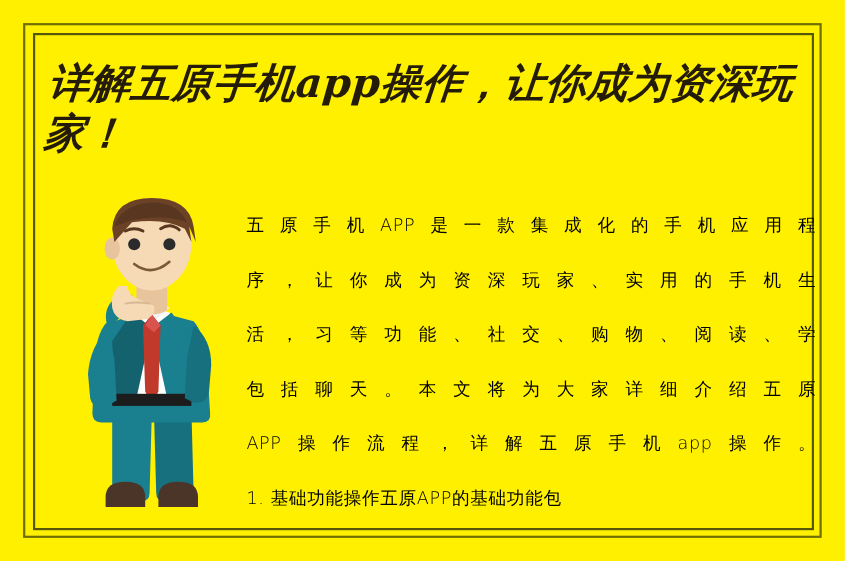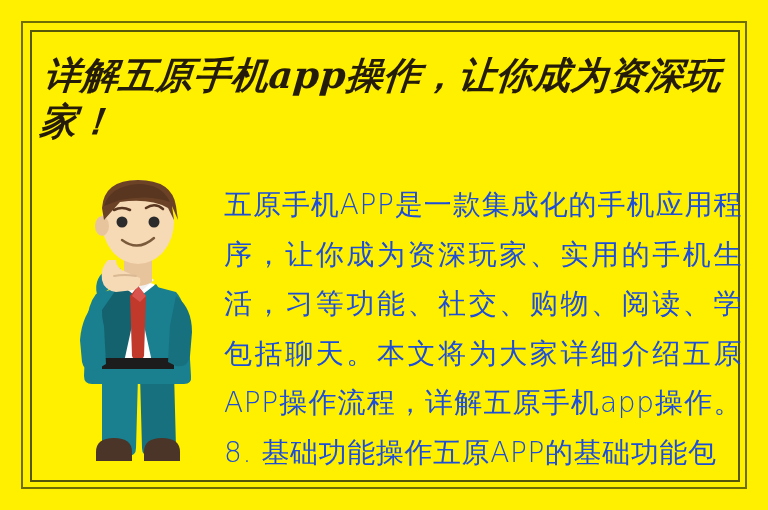--- a/index.html
+++ b/index.html
@@ -61,24 +61,24 @@
     transform-origin: left top;
   }
 
   
   .body-copy {
     position: absolute;
     left: 224px;
     top: 180px;
     width: 518px;
     font-family: "DejaVu Sans", "Liberation Sans", sans-serif;
-    font-size: 28px;
+    font-size: 16px;
     line-height: 49.5px;
     font-weight: 300;
-    color: #1d4ed8;
+    color: #000000;
     text-align: justify;
     text-justify: inter-character;
     letter-spacing: 0.6px;
   }
   .body-copy p {
     margin: 0;
     text-align: justify;
     text-align-last: justify;
   }
   .body-copy p.last {
@@ -154,16 +154,16 @@
       <path d="M56 100 Q66 98 78 100" stroke="#d9b894" stroke-width="1.8" fill="none" stroke-linecap="round"></path>
     </svg>
   </div>
 
   <div class="body-copy">
     <p>五原手机APP是一款集成化的手机应用程</p>
     <p>序，让你成为资深玩家、实用的手机生</p>
     <p>活，习等功能、社交、购物、阅读、学</p>
     <p>包括聊天。本文将为大家详细介绍五原</p>
     <p>APP操作流程，详解五原手机app操作。</p>
-    <p class="last">8. 基础功能操作五原APP的基础功能包</p>
+    <p class="last">1. 基础功能操作五原APP的基础功能包</p>
   </div>
 
 </div>
 
 </body></html>

